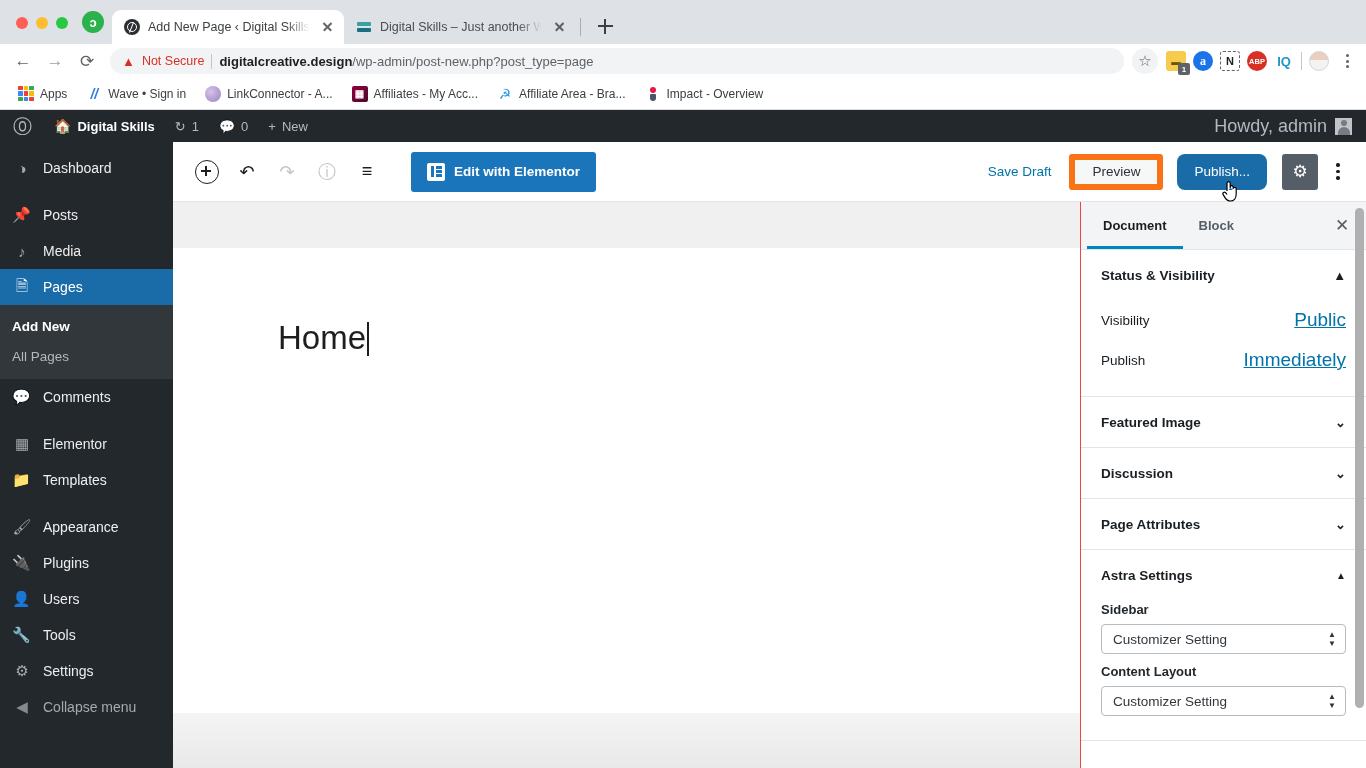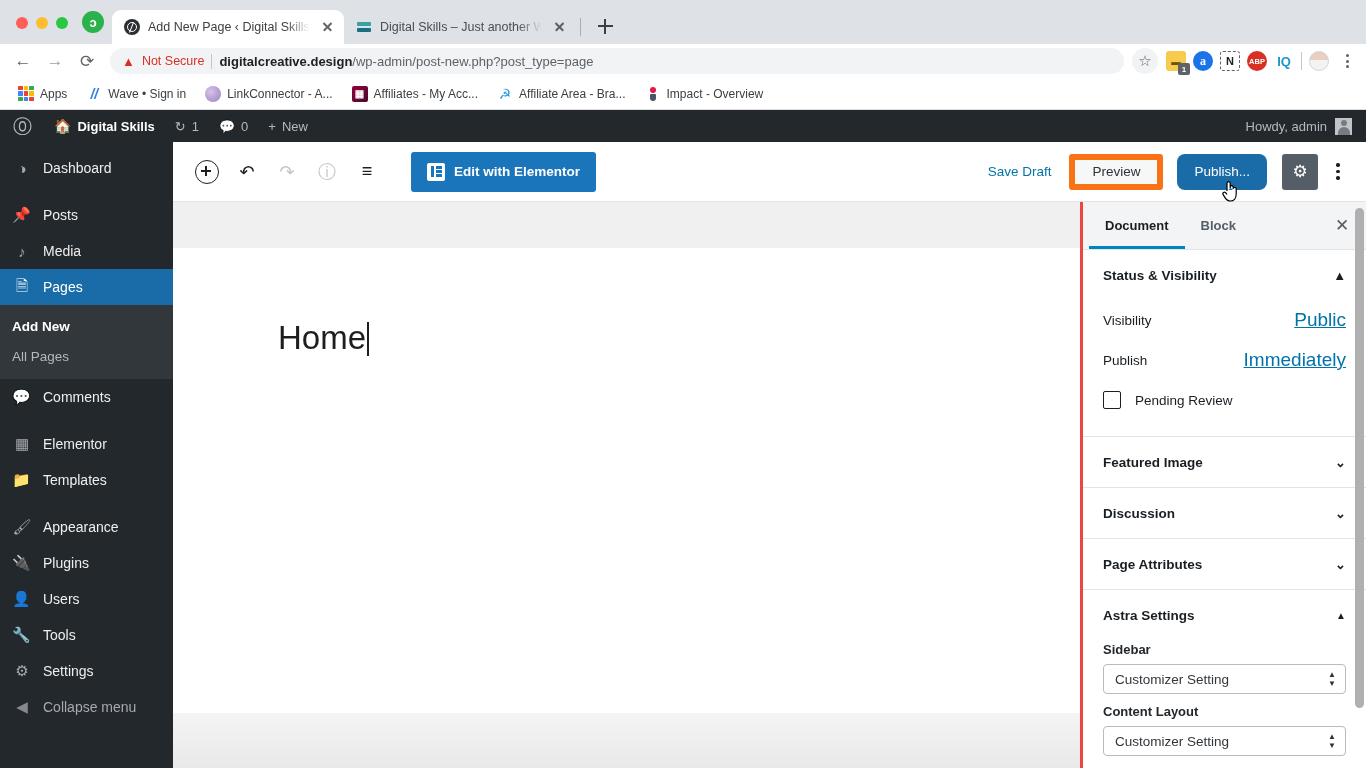--- a/index.html
+++ b/index.html
@@ -107,21 +107,21 @@
   .ico-impact i:last-child { width: 6px; height: 7px; border-radius: 1px 1px 3px 3px; background: #4a5568; display: block; }
 
   
   .adminbar { height: 32px; background: #23282d; color: #b4b9be; display: flex;
       align-items: center; font-size: 13px; }
   .ab-item { display: flex; align-items: center; gap: 6px; padding: 0 10px; height: 32px; }
   .ab-logo { font-size: 19px; color: #b4b9be; padding: 0 12px 0 13px; line-height: 1; }
   .ab-house { font-size: 14px; }
   .ab-site { color: #fff; font-weight: bold; font-size: 13px; }
   .ab-spacer { flex: 1; }
-  .ab-howdy { color: #b4b9be; padding-right: 8px; font-size: 13px; margin-left: 28px; }
+  .ab-howdy { color: #b4b9be; padding-right: 8px; font-size: 18px; margin-left: 28px; }
   .ab-avatar { width: 17px; height: 17px; background: #c3c4c7; margin-right: 14px;
       position: relative; overflow: hidden; }
   .ab-avatar::before { content: ""; position: absolute; left: 5.5px; top: 2px; width: 6px; height: 6px;
       border-radius: 50%; background: #787c82; }
   .ab-avatar::after { content: ""; position: absolute; left: 2.5px; top: 9.5px; width: 12px; height: 8px;
       border-radius: 6px 6px 0 0; background: #787c82; }
 
   
   .wp { display: flex; height: 626px; position: relative; }
 
@@ -184,21 +184,21 @@
   .canvas-inner { padding: 70px 0 0 105px; }
   .post-title { font-size: 33px; color: #1e1e1e; font-weight: normal; line-height: 1.2;
       display: inline-block; position: relative; }
   .caret { display: inline-block; width: 1.6px; height: 34px; background: #1e1e1e;
       vertical-align: -7px; margin-left: 1px; }
   .block-placeholder { margin-top: 43px; padding-left: 10px; font-size: 15.5px; color: #6c7781; }
   .canvas-bottom { position: absolute; left: 0; right: 0; bottom: 0; height: 55px;
       background: linear-gradient(180deg,#f4f4f4,#e9e9e9); }
 
   
-  .esidebar { width: 286px; flex-shrink: 0; background: #fff; border-left: 3px solid #ef4444;
+  .esidebar { width: 286px; flex-shrink: 0; background: #fff; border-left: 1px solid #ef4444;
       display: flex; flex-direction: column; }
   .es-tabs { height: 48px; background: #f3f4f5; border-bottom: 1px solid #e2e4e7;
       display: flex; align-items: center; padding: 0 6px; position: relative; }
   .es-tab { height: 47px; display: flex; align-items: center; padding: 0 16px;
       font-size: 13px; font-weight: bold; color: #555d66; position: relative; }
   .es-tab.active { color: #191e23; box-shadow: inset 0 -3px 0 #0085ba; }
   .es-close { margin-left: auto; width: 36px; height: 36px; display: flex;
       align-items: center; justify-content: center; font-size: 17px; color: #555d66; }
 
   .panel { border-bottom: 1px solid #e2e4e7; }
@@ -468,24 +468,20 @@
             <span class="chev">▲</span>
           </div>
           <div class="panel-body">
             <div class="row">
               <span>Visibility</span>
               <a href="#">Public</a>
             </div>
             <div class="row">
               <span>Publish</span>
               <a href="#">Immediately</a>
-            </div>
-            <div class="chk-row">
-              <span class="chkbox"></span>
-              <span class="chk-label">Pending Review</span>
             </div>
           </div>
         </div>
 
         <div class="panel">
           <div class="panel-head">
             <span>Featured Image</span>
             <span class="chev">⌄</span>
           </div>
         </div>

